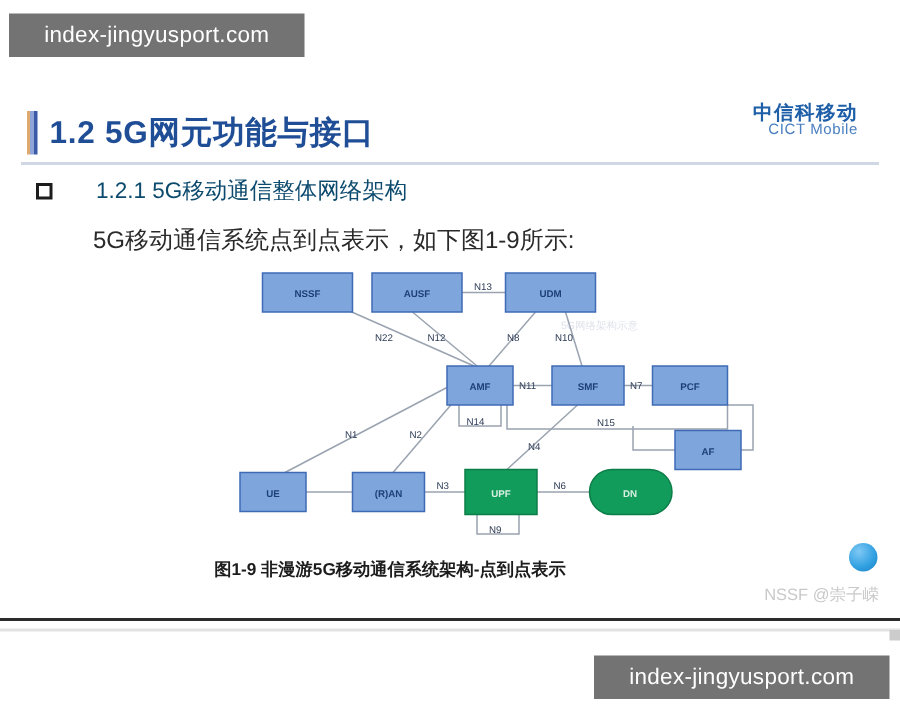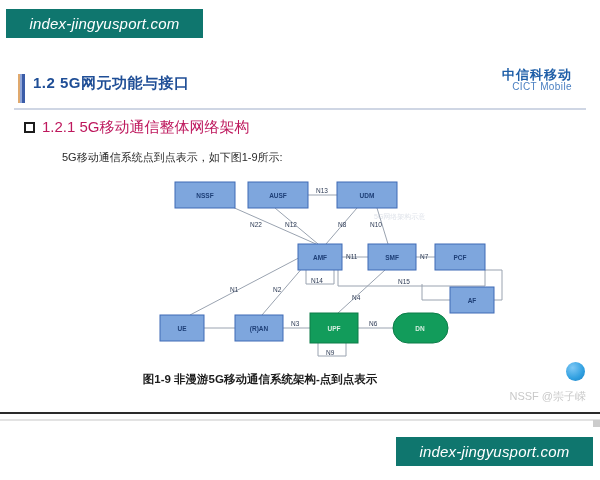--- a/index.html
+++ b/index.html
@@ -24,29 +24,28 @@
     width: 600px;
     height: 414px;
     background: #ffffff;
     border-bottom: 2px solid #2b2b2b;
     overflow: hidden;
   }
 
   
   .wm-banner {
     position: absolute;
-    background: #0f766e;
+    background: #737373;
     color: #ffffff;
     font-size: 15px;
     letter-spacing: 0.2px;
     display: flex;
     align-items: center;
     justify-content: center;
     white-space: nowrap;
-    font-style: italic;
   }
   .wm-top {
     left: 6px; top: 9px;
     width: 197px; height: 29px;
     padding: 0 12px;
   }
   .wm-bottom {
     left: 396px; top: 437px;
     width: 197px; height: 29px;
     padding: 0 12px;
@@ -57,21 +56,21 @@
   .hdr-bar {
     position: absolute;
     left: 18px; top: 74px;
     width: 7px; height: 29px;
     background: linear-gradient(to right,
       #e0a96d 0 33%, #8fa5d8 33% 62%, #3a5ca8 62% 100%);
   }
   .hdr-title {
     position: absolute;
     left: 33px; top: 74px;
-    font-size: 15px;
+    font-size: 21px;
     font-weight: bold;
     color: #1f4e96;
     letter-spacing: 0.5px;
     white-space: nowrap;
   }
   .hdr-rule {
     position: absolute;
     left: 14px; top: 108px;
     width: 572px; height: 2px;
     background: #cfd6e4;
@@ -105,27 +104,28 @@
     align-items: center;
     gap: 7px;
   }
   .sq-bullet {
     width: 11px; height: 11px;
     border: 2px solid #1c1c1c;
     display: inline-block;
   }
   .sub-head-text {
     font-size: 15px;
-    color: #be185d;
-    white-space: nowrap;
+    color: #0c4a6e;
+    white-space: nowrap;
+    margin-left: 22px;
   }
   .body-line {
     position: absolute;
     left: 62px; top: 150px;
-    font-size: 11px;
+    font-size: 16px;
     color: #2a2a2a;
     white-space: nowrap;
   }
 
   
   .diagram {
     position: absolute;
     left: 130px; top: 172px;
     width: 400px; height: 200px;
   }

